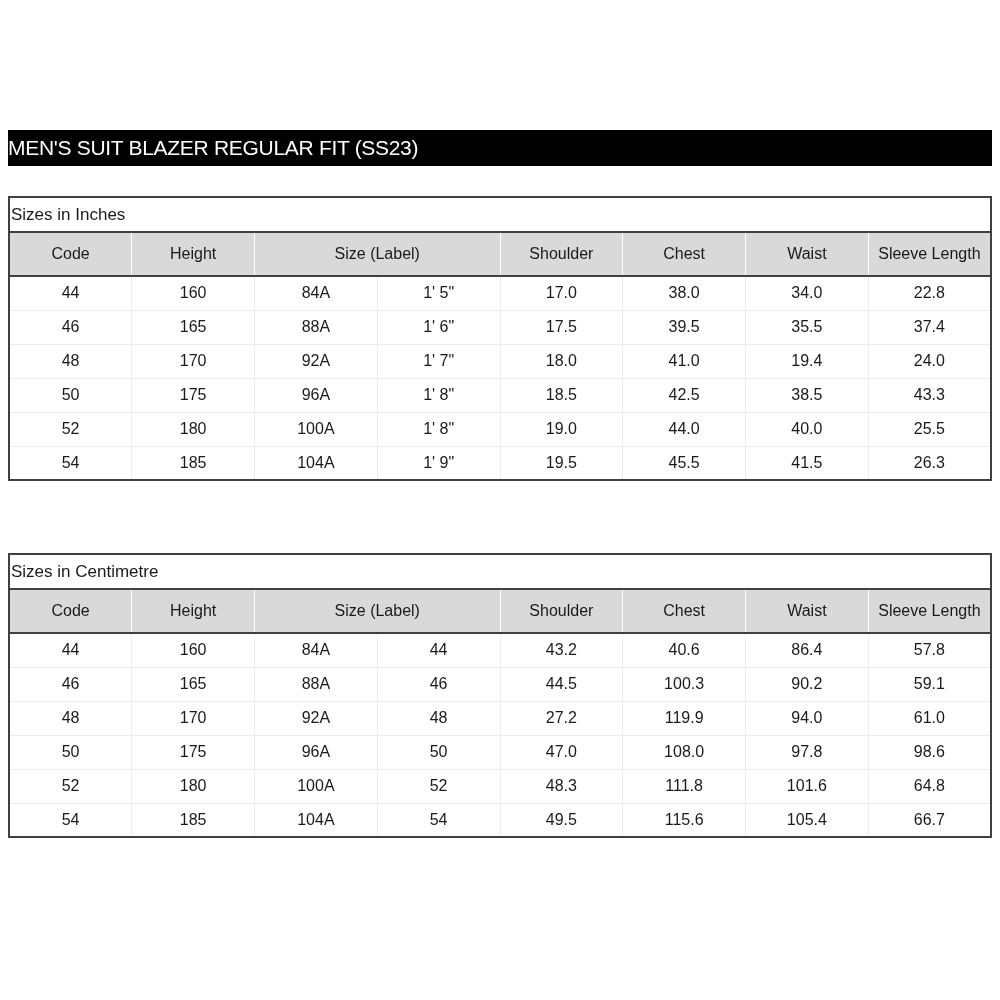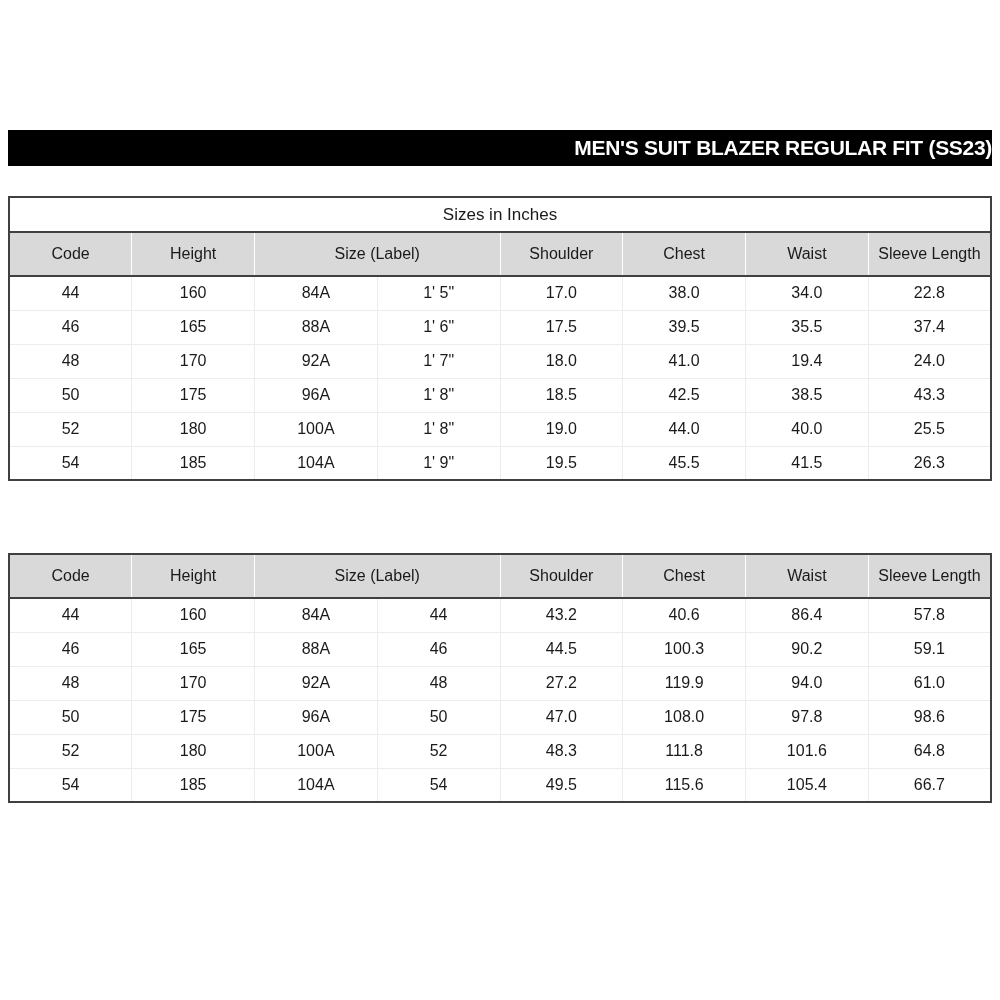--- a/index.html
+++ b/index.html
@@ -14,42 +14,42 @@
     height: 1000px;
     background: #ffffff;
     overflow: hidden;
   }
   .title-bar {
     position: absolute;
     left: 8px; top: 130px;
     width: 984px; height: 36px;
     background: var(--title-bar-bg, #000000);
     color: var(--title-bar-text, #ffffff);
-    font-weight: bold;
+    font-weight: normal;
     font-size: 21px;
     line-height: 36px;
-    text-align: right;
+    text-align: left;
     letter-spacing: -0.3px;
   }
   table.size-table {
     position: absolute;
     left: 8px;
     width: 984px;
     border-collapse: collapse;
     table-layout: fixed;
     border: 2px solid var(--table-border, #404040);
   }
   #table-inches { top: 196px; }
   #table-cm     { top: 553px; }
   .caption-cell {
     height: 35px;
     background: #ffffff;
     color: var(--text, #1a1a1a);
     font-size: 17px;
-    text-align: center;
+    text-align: left;
     vertical-align: middle;
   }
   tr.header-row th {
     height: 44px;
     background: var(--header-row-bg, #d9d9d9);
     color: var(--text, #1a1a1a);
     font-weight: normal;
     font-size: 16px;
     text-align: center;
     vertical-align: middle;
@@ -149,20 +149,23 @@
           <td>19.5</td>
           <td>45.5</td>
           <td>41.5</td>
           <td>26.3</td>
         </tr>
       </tbody>
   </table>
 
   <table class="size-table" id="table-cm">
     <thead>
+      <tr>
+        <td class="caption-cell" colspan="8">Sizes in Centimetre</td>
+      </tr>
       <tr class="header-row">
           <th colspan="1">Code</th>
           <th colspan="1">Height</th>
           <th colspan="2">Size (Label)</th>
           <th colspan="1">Shoulder</th>
           <th colspan="1">Chest</th>
           <th colspan="1">Waist</th>
           <th colspan="1">Sleeve Length</th>
         </tr>
     </thead>

